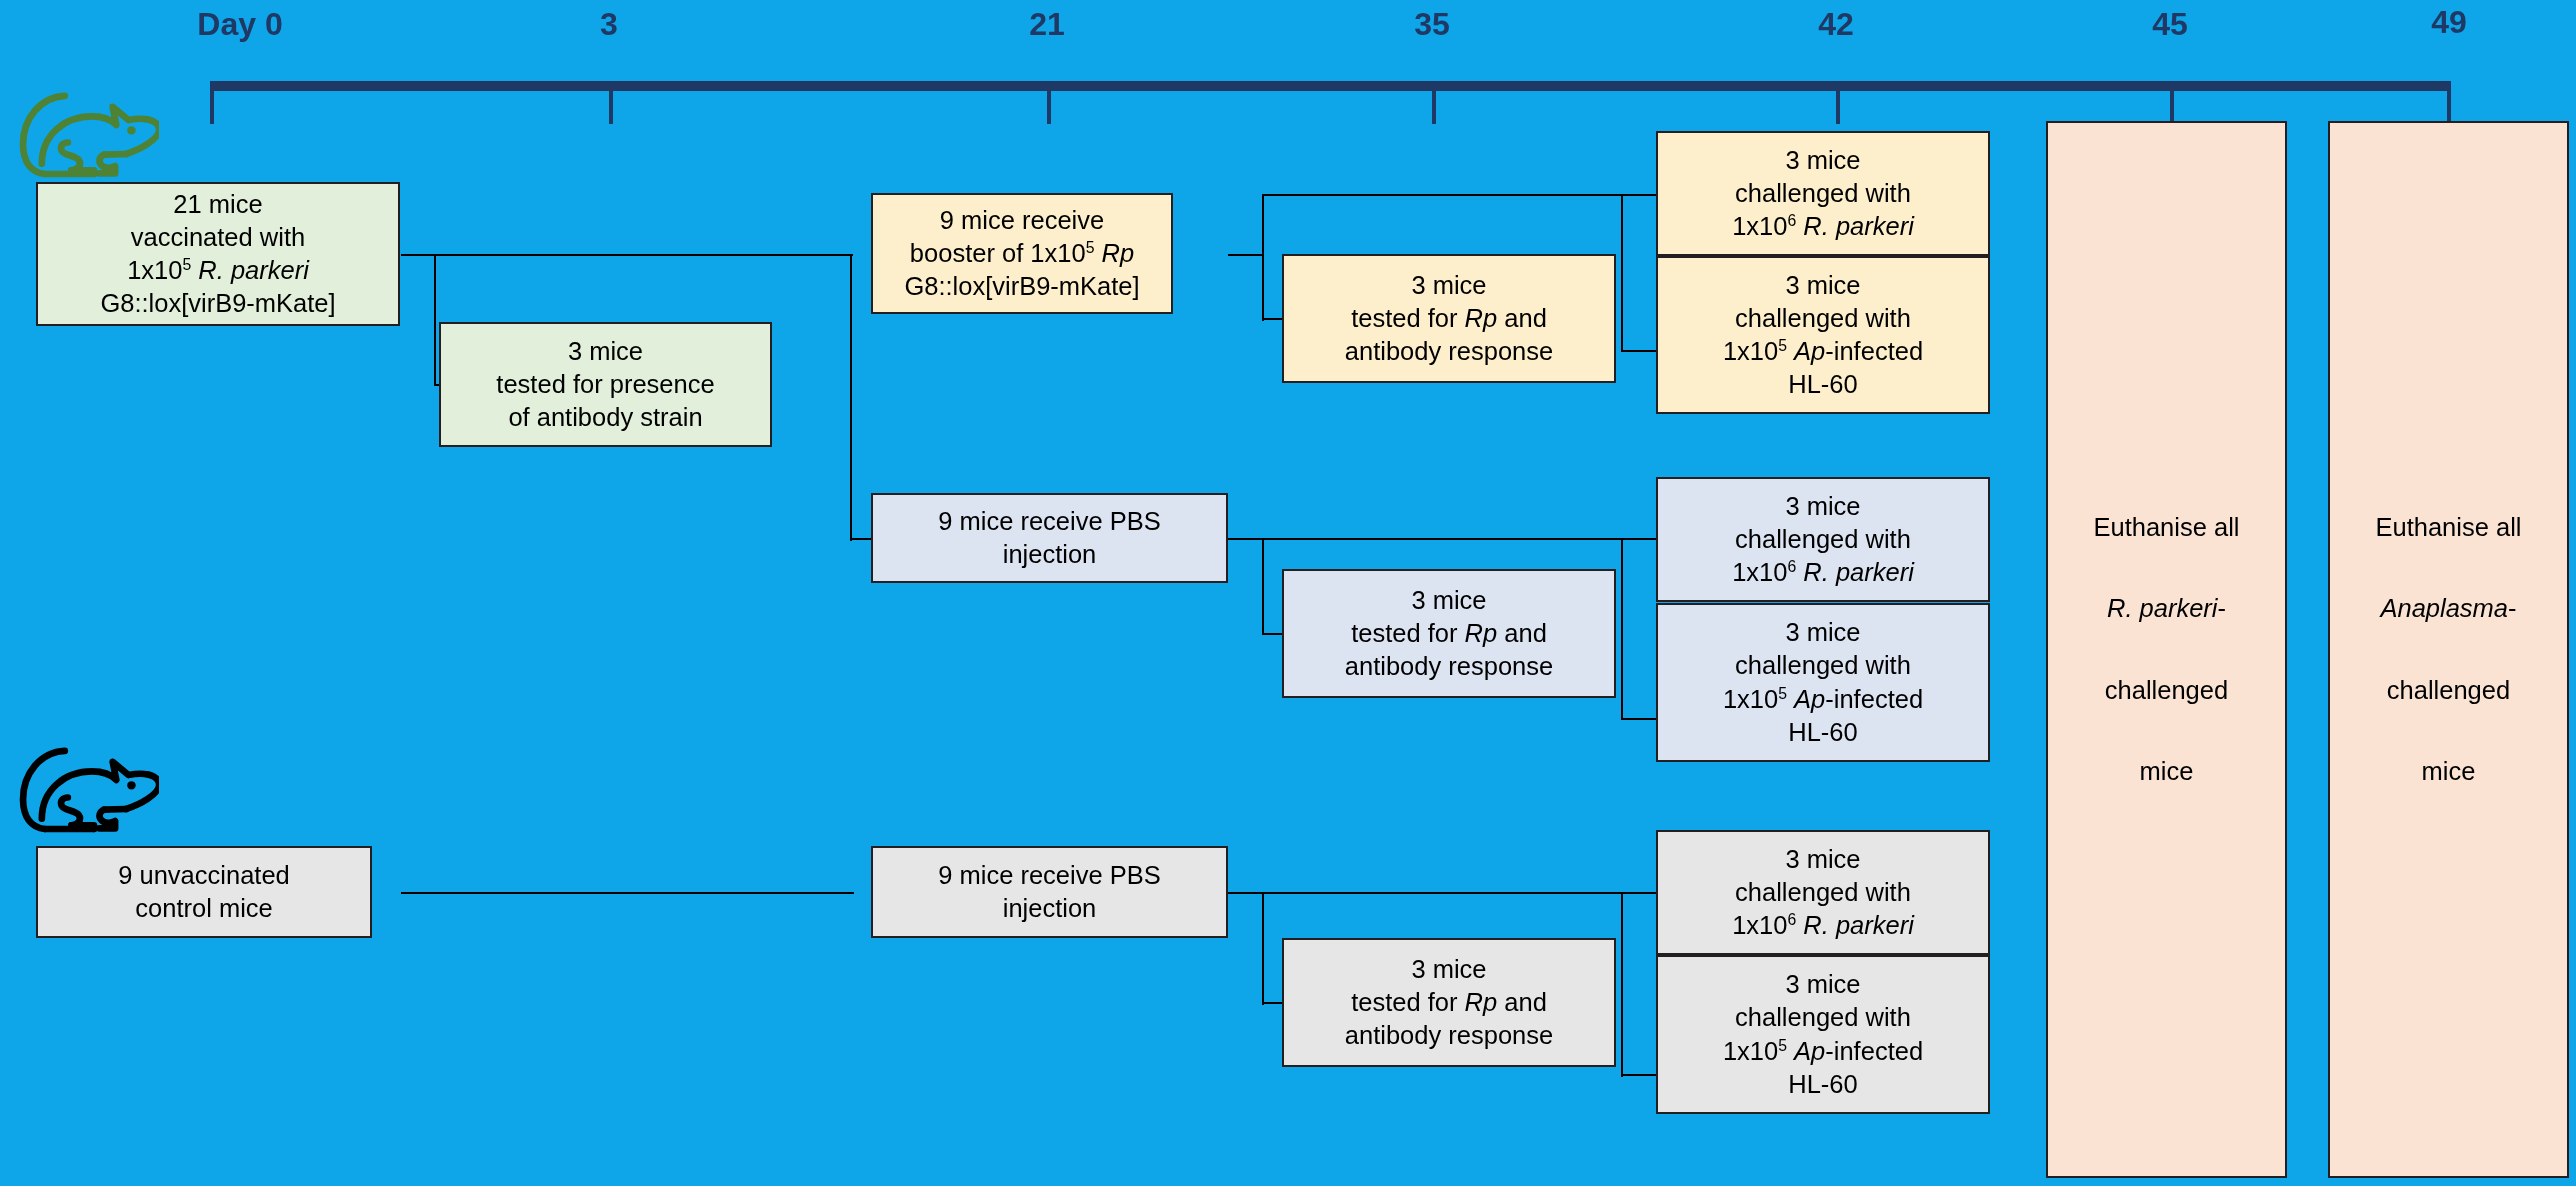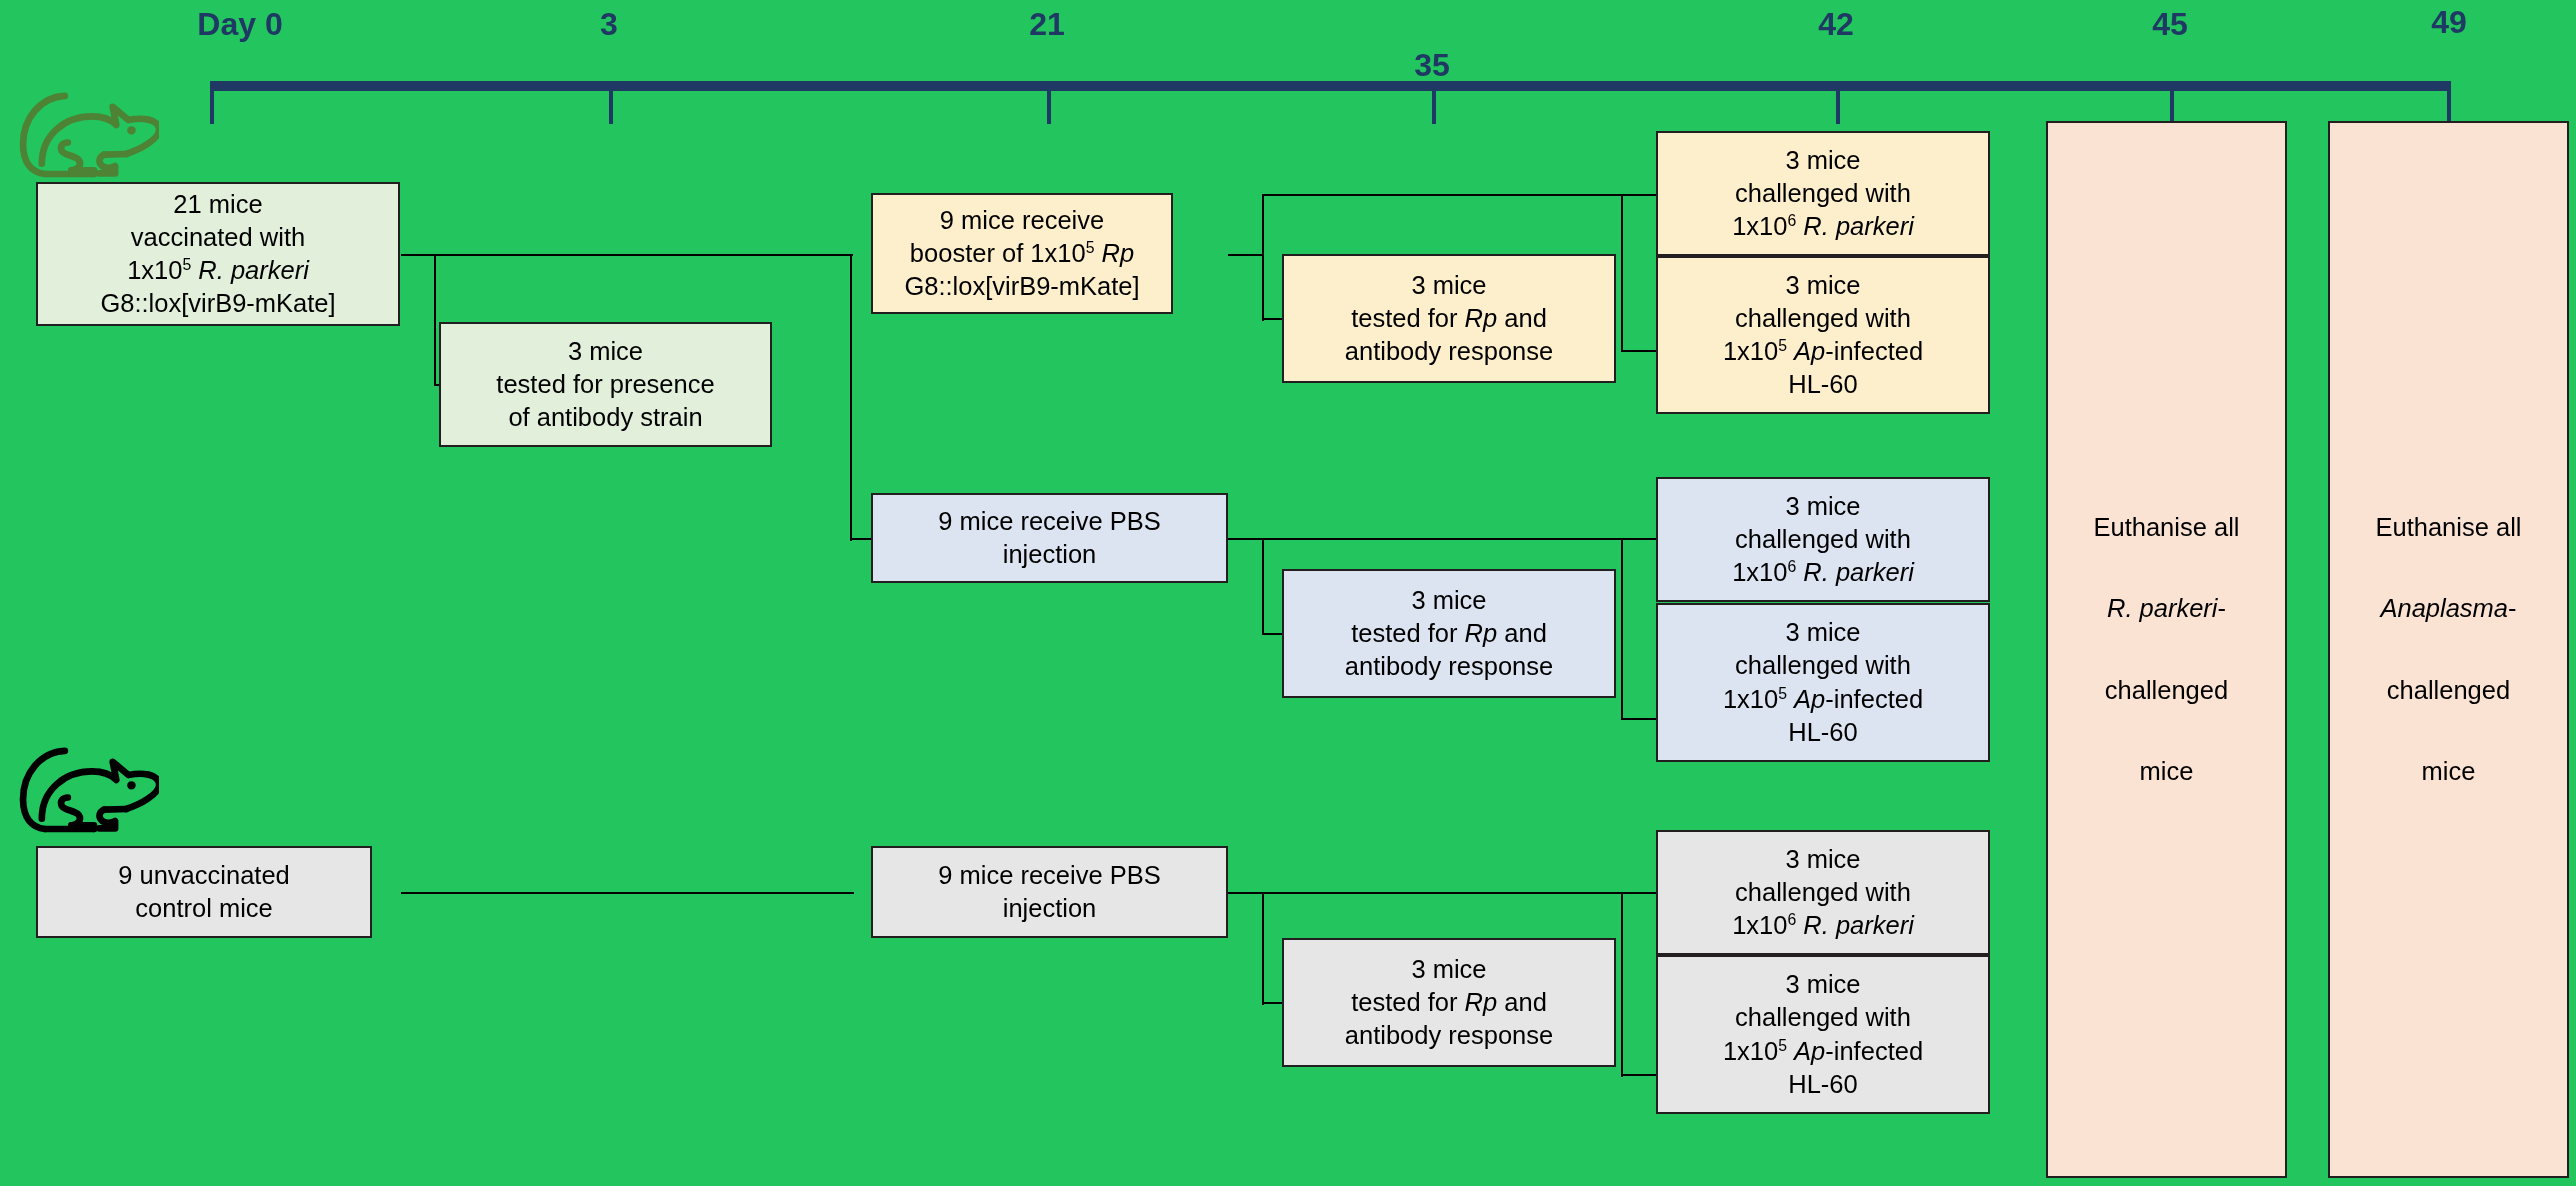--- a/index.html
+++ b/index.html
@@ -1,17 +1,17 @@
 <!DOCTYPE html>
 <html style="font-size:9.7px"><head>
 <meta charset="utf-8">
 <style>
   html,body{margin:0;padding:0;background:#ffffff;}
   body{font-family:"Liberation Sans","DejaVu Sans",sans-serif;}
-  #stage{position:relative;width:2576px;height:1186px;background:#22c55e;overflow:hidden;}
+  #stage{position:relative;width:2576px;height:1186px;background:#0ea5e9;overflow:hidden;}
 
   .tl-label{position:absolute;color:#1f3864;font-weight:bold;font-size:32px;letter-spacing:0px;
             transform:translateX(-50%);white-space:nowrap;}
   .tl-bar{position:absolute;background:#1f3864;}
   .tl-tick{position:absolute;background:#1f3864;width:4.3px;}
 
   .box{position:absolute;box-sizing:border-box;border:2.4px solid #231f20;
        display:flex;flex-direction:column;align-items:center;justify-content:center;
        font-size:25.5px;line-height:1.30;color:#000;text-align:center;padding:2.4px 6px;}
   .box .ln{white-space:nowrap;}
@@ -32,21 +32,21 @@
 </style>
 </head>
 <body>
 
 <div id="stage">
 
   <div>
     <div class="tl-label" style="left:240px;top:6px;">Day 0</div>
     <div class="tl-label" style="left:609px;top:6px;">3</div>
     <div class="tl-label" style="left:1047px;top:6px;">21</div>
-    <div class="tl-label" style="left:1432px;top:6px;margin-top:41px;">35</div>
+    <div class="tl-label" style="left:1432px;top:6px;">35</div>
     <div class="tl-label" style="left:1836px;top:6px;">42</div>
     <div class="tl-label" style="left:2170px;top:6px;">45</div>
     <div class="tl-label" style="left:2449px;top:4px;">49</div>
 
     <div class="tl-bar" style="left:210px;top:81px;width:2241px;height:10.3px;"></div>
 
     <div class="tl-tick" style="left:210px;top:88px;height:36px;"></div>
     <div class="tl-tick" style="left:609px;top:88px;height:36px;"></div>
     <div class="tl-tick" style="left:1047px;top:88px;height:36px;"></div>
     <div class="tl-tick" style="left:1432px;top:88px;height:36px;"></div>

